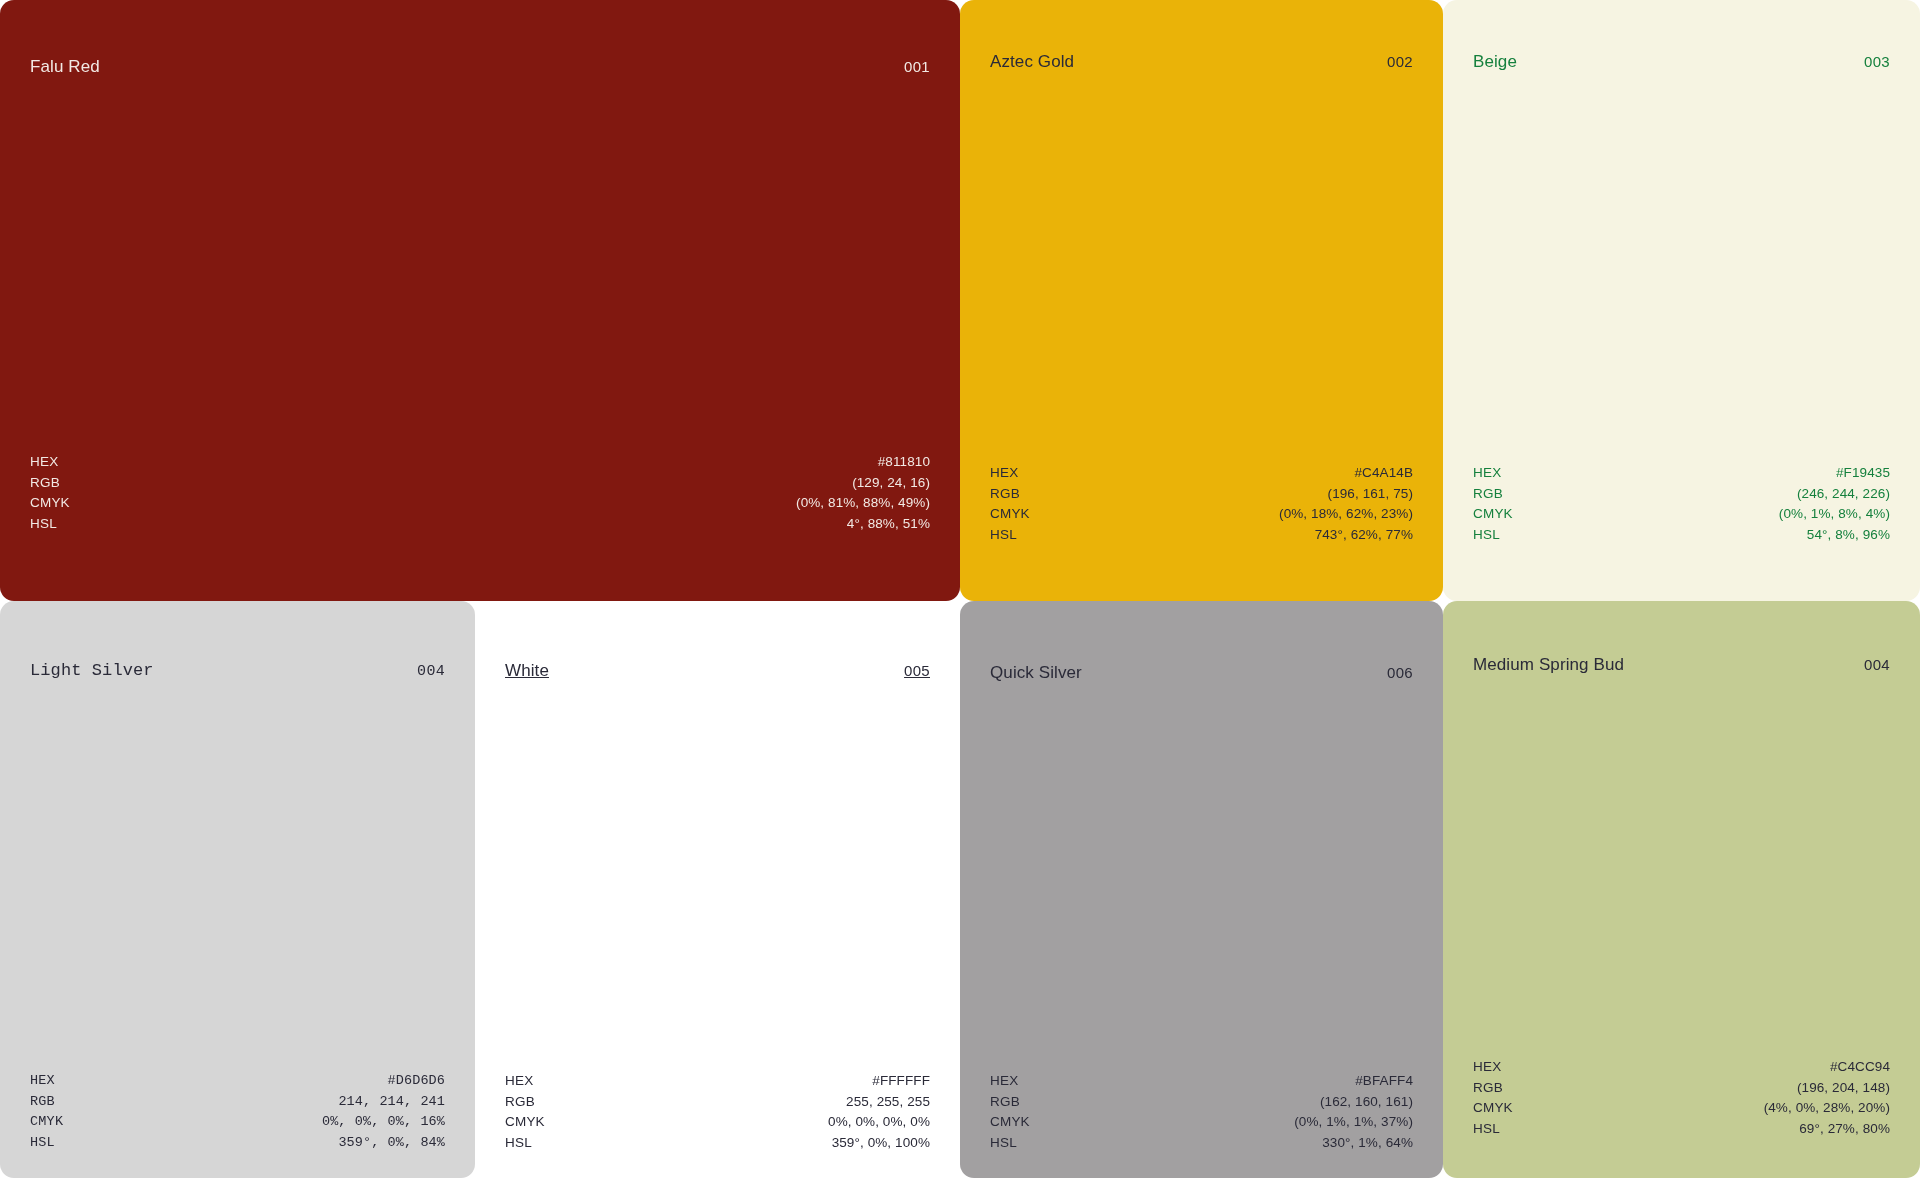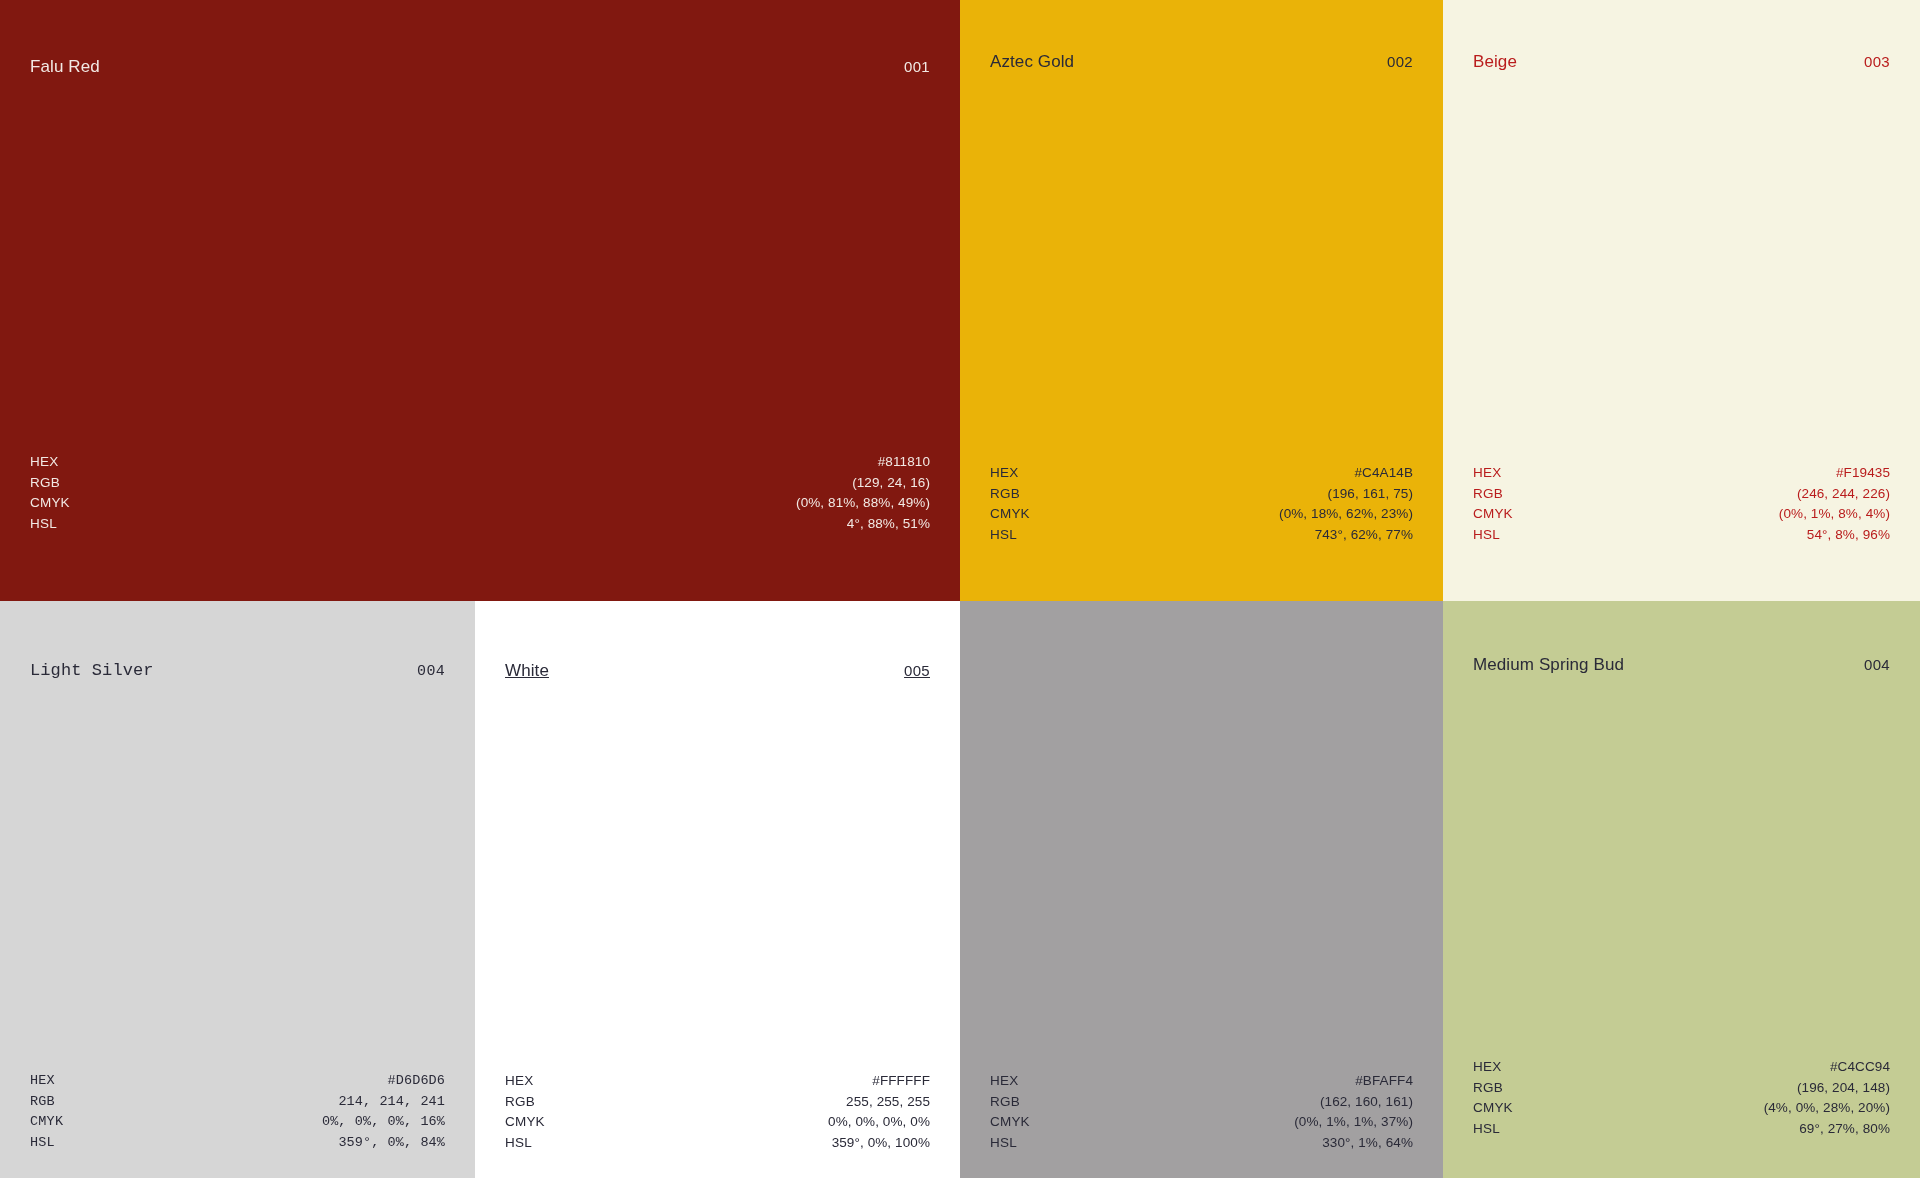--- a/index.html
+++ b/index.html
@@ -12,20 +12,21 @@
   }
   #palette-board {
     position: relative;
     width: 1920px;
     height: 1200px;
     background: #ffffff;
   }
   .swatch {
     position: absolute;
     overflow: hidden;
+    border-radius: 14px;
   }
   .swatch-header {
     position: absolute;
     left: 0;
     right: 0;
     display: flex;
     align-items: baseline;
     justify-content: space-between;
     padding: 0 30px;
   }
@@ -135,21 +136,21 @@
         <span class="spec-key">CMYK</span>
         <span class="spec-val">(0%, 18%, 62%, 23%)</span>
       </div>
       <div class="spec-row">
         <span class="spec-key">HSL</span>
         <span class="spec-val">743°, 62%, 77%</span>
       </div>
     </div>
   </div>
 
-  <div class="swatch" id="swatch-beige" style="background-color: rgb(246, 244, 226); color: #b91c1c;">
+  <div class="swatch" id="swatch-beige" style="background-color: rgb(246, 244, 226); color: #15803d;">
     <div class="swatch-header">
       <span class="swatch-name">Beige</span>
       <span class="swatch-index">003</span>
     </div>
     <div class="swatch-specs">
       <div class="spec-row">
         <span class="spec-key">HEX</span>
         <span class="spec-val">#F19435</span>
       </div>
       <div class="spec-row">
@@ -211,20 +212,24 @@
         <span class="spec-val">0%, 0%, 0%, 0%</span>
       </div>
       <div class="spec-row">
         <span class="spec-key">HSL</span>
         <span class="spec-val">359°, 0%, 100%</span>
       </div>
     </div>
   </div>
 
   <div class="swatch" id="swatch-quick-silver" style="background-color: rgb(162, 160, 161); color: rgb(42, 42, 56);">
+    <div class="swatch-header">
+      <span class="swatch-name">Quick Silver</span>
+      <span class="swatch-index">006</span>
+    </div>
     <div class="swatch-specs">
       <div class="spec-row">
         <span class="spec-key">HEX</span>
         <span class="spec-val">#BFAFF4</span>
       </div>
       <div class="spec-row">
         <span class="spec-key">RGB</span>
         <span class="spec-val">(162, 160, 161)</span>
       </div>
       <div class="spec-row">

